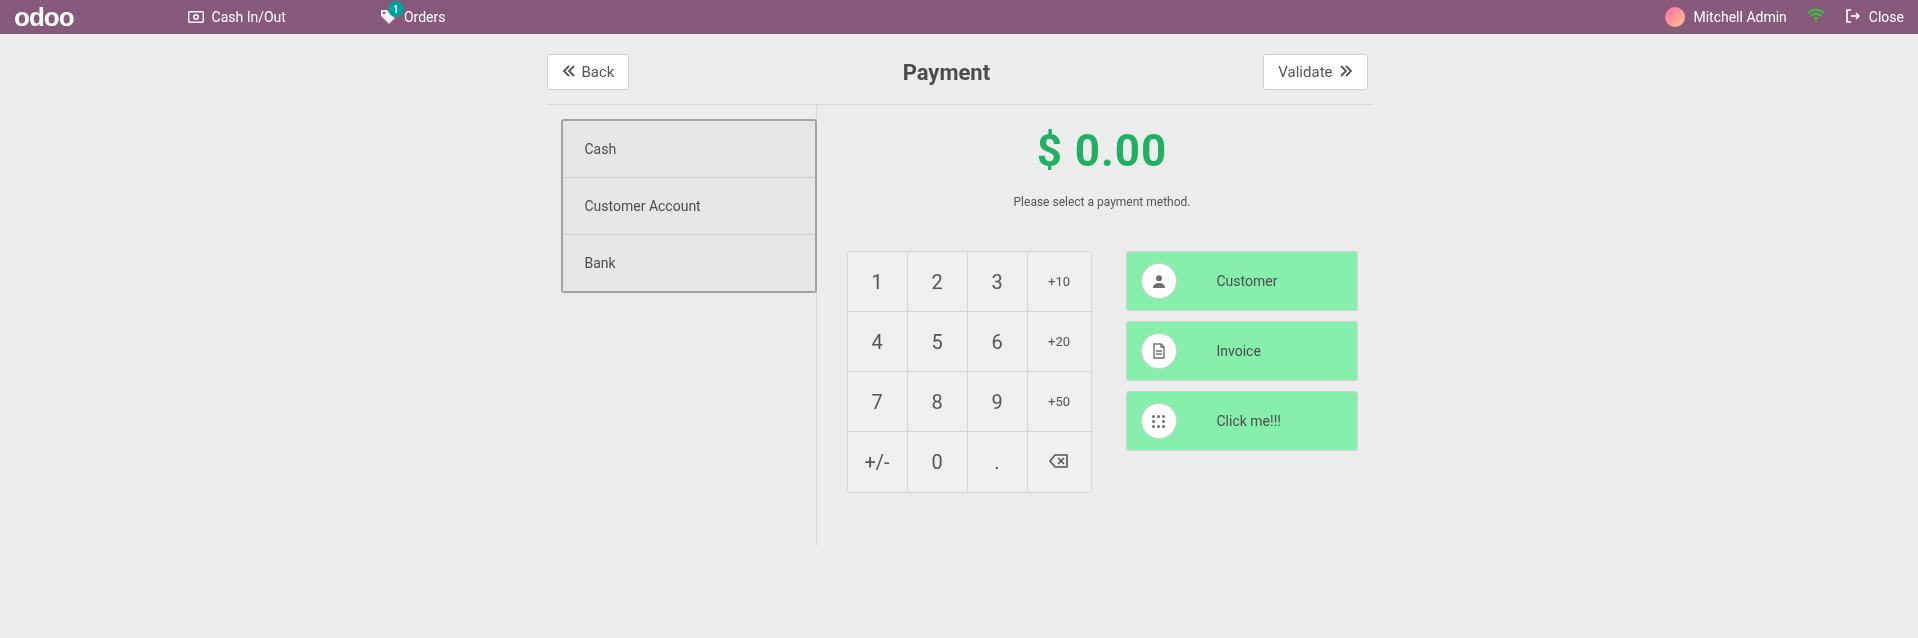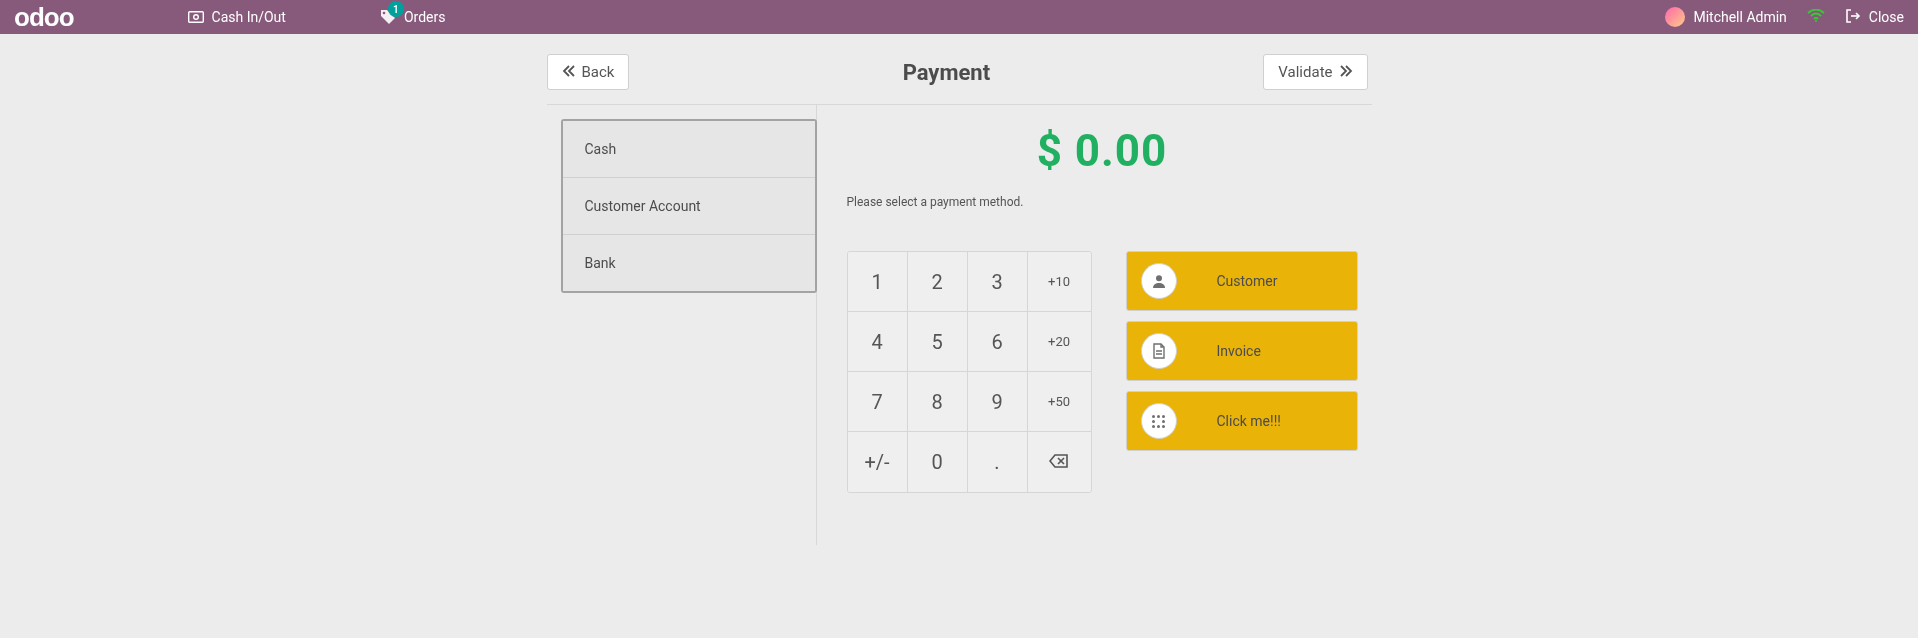--- a/index.html
+++ b/index.html
@@ -18,29 +18,29 @@
 .panel-head { display: flex; align-items: center; justify-content: space-between; padding: 10px 4px 14px 0; }
 .btn { background: #fff; border: 1px solid #d0d0d0; border-radius: 3px; padding: 8px 14px; font-size: 15px; color: #555; cursor: pointer; display: inline-flex; align-items: center; gap: 6px; }
 .title { font-size: 22px; font-weight: 700; color: #4c4c4c; }
 .content { display: flex; border-top: 1px solid #d8d8d8; }
 .left-col { width: 270px; padding: 14px 0 0 14px; border-right: 1px solid #d8d8d8; min-height: 440px; }
 .method-list { border: 2px solid #a3a3a3; border-radius: 3px; overflow: hidden; width: 256px; }
 .method-item { padding: 20px 22px; font-size: 14px; color: #4c4c4c; background: #e6e6e6; border-bottom: 1px solid #d0d0d0; cursor: pointer; }
 .method-item:last-child { border-bottom: none; }
 .right-col { flex: 1; padding: 20px 14px 0 30px; }
 .amount { text-align: center; font-size: 44px; font-weight: 700; color: #21b062; letter-spacing: 1px; }
-.prompt { text-align: left; font-size: 12px; color: #555; margin-top: 18px; }
+.prompt { text-align: center; font-size: 12px; color: #555; margin-top: 18px; }
 .lower { display: flex; gap: 34px; margin-top: 42px; }
 .numpad { width: 245px; border: 1px solid #d6d6d6; border-radius: 3px; display: grid; grid-template-columns: 60px 60px 60px 1fr; grid-auto-rows: 60px; overflow: hidden; }
 .numpad > div { border-right: 1px solid #d6d6d6; border-bottom: 1px solid #d6d6d6; display: flex; align-items: center; justify-content: center; font-size: 20px; color: #555; background: #efefef; cursor: pointer; }
 .numpad > div.side { font-size: 13px; }
 .numpad > div:nth-child(4n) { border-right: none; }
 .numpad .bottom-row { border-bottom: none; }
 .actions { flex: 1; display: flex; flex-direction: column; gap: 10px; }
-.action-btn { background: #eab308; border: 1px solid #d0d0d0; border-radius: 3px; height: 60px; display: flex; align-items: center; padding: 0 14px; gap: 40px; cursor: pointer; font-size: 14px; color: #4c4c4c; }
+.action-btn { background: #86efac; border: 1px solid #d0d0d0; border-radius: 3px; height: 60px; display: flex; align-items: center; padding: 0 14px; gap: 40px; cursor: pointer; font-size: 14px; color: #4c4c4c; }
 .action-icon { width: 36px; height: 36px; border: 1px solid #cfcfcf; border-radius: 50%; background: #fff; display: flex; align-items: center; justify-content: center; color: #6f6f6f; flex-shrink: 0; font-size: 16px; }
 .spinner-dots { display: grid; grid-template-columns: repeat(3, 3px); grid-auto-rows: 3px; gap: 2px; }
 .spinner-dots span { background: #6f6f6f; border-radius: 50%; width: 3px; height: 3px; }
 </style>
 </head>
 <body>
 
 <div class="topbar">
   <div class="topbar-left">
     <span class="logo">odoo</span>

